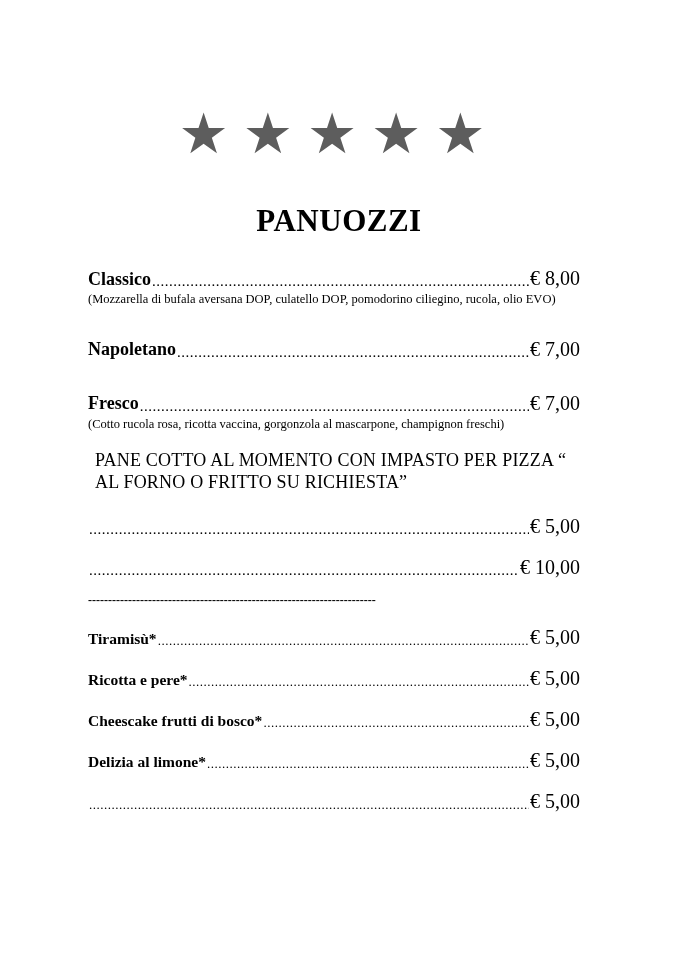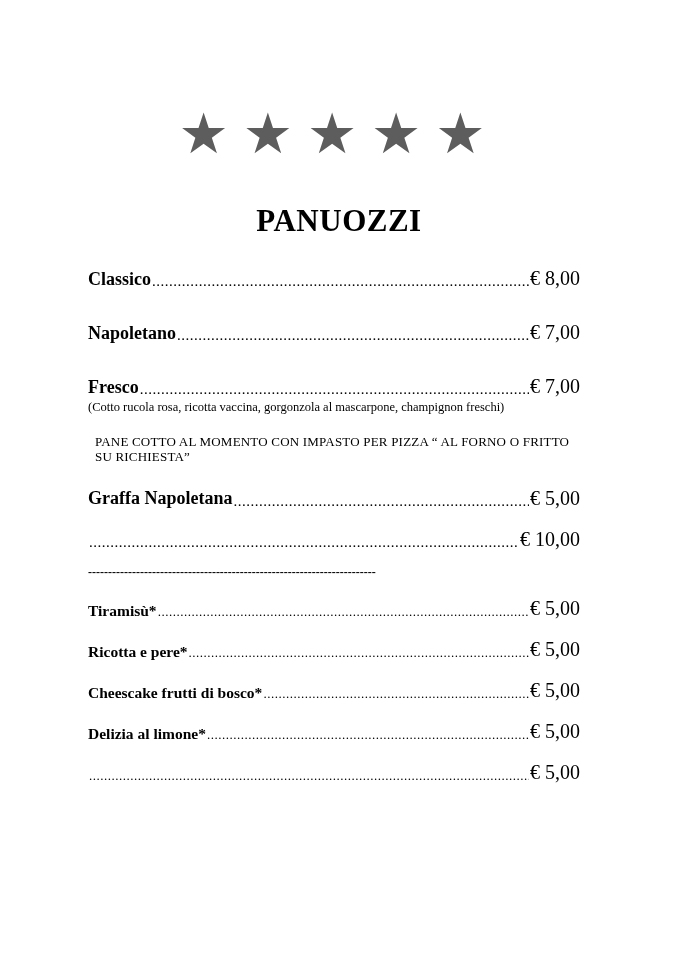--- a/index.html
+++ b/index.html
@@ -65,21 +65,21 @@
     line-height: 1.15;
   }
   .item-desc {
     font-size: 12.5px;
     line-height: 1.15;
     margin-top: 2px;
   }
   .note-line {
     margin-top: 19px;
     margin-left: 7px;
-    font-size: 13px;
+    font-size: 18px;
     line-height: 1.2;
     letter-spacing: 0.2px;
   }
   .gap-md { margin-top: 31px; }
   .gap-item2 { margin-top: 18px; }
   .separator-line {
     display: flex;
     align-items: baseline;
     margin-top: 14px;
     font-size: 12px;
@@ -107,20 +107,21 @@
   <div class="section-title title-panuozzi">PANUOZZI</div>
 
   <div class="content">
 
     <div class="menu-item first">
       <div class="item-row">
         <span class="item-name">Classico</span>
         <span class="leader"></span>
         <span class="item-price">€ 8,00</span>
       </div>
+      <div class="item-desc">(Mozzarella di bufala aversana DOP, culatello DOP, pomodorino ciliegino, rucola, olio EVO)</div>
     </div>
 
     <div class="menu-item gap-md">
       <div class="item-row">
         <span class="item-name">Napoletano</span>
         <span class="leader"></span>
         <span class="item-price">€ 7,00</span>
       </div>
     </div>
 
@@ -135,21 +136,20 @@
 
     <div class="note-line">PANE COTTO AL MOMENTO CON IMPASTO PER PIZZA “ AL FORNO O FRITTO SU RICHIESTA”</div>
 
   </div>
 
 
   <div class="content">
 
     <div class="menu-item" style="margin-top:22px;">
       <div class="item-row">
-        <span class="item-name">Graffa Napoletana</span>
         <span class="leader"></span>
         <span class="item-price">€ 5,00</span>
       </div>
     </div>
 
     <div class="menu-item gap-item2">
       <div class="item-row">
         <span class="leader"></span>
         <span class="item-price">€ 10,00</span>
       </div>

